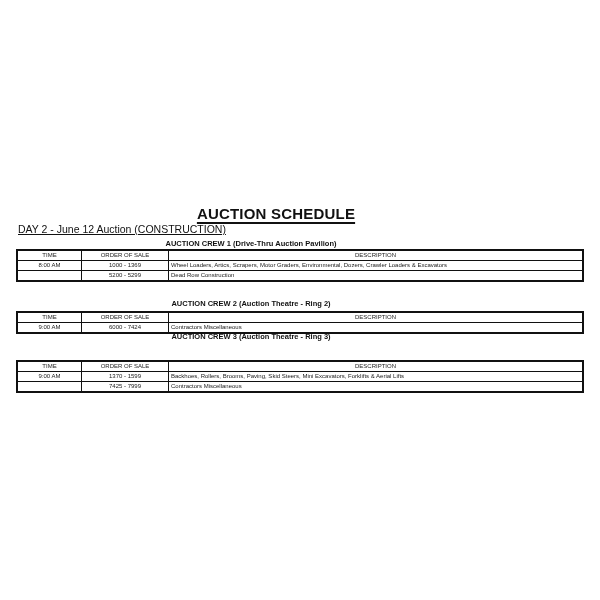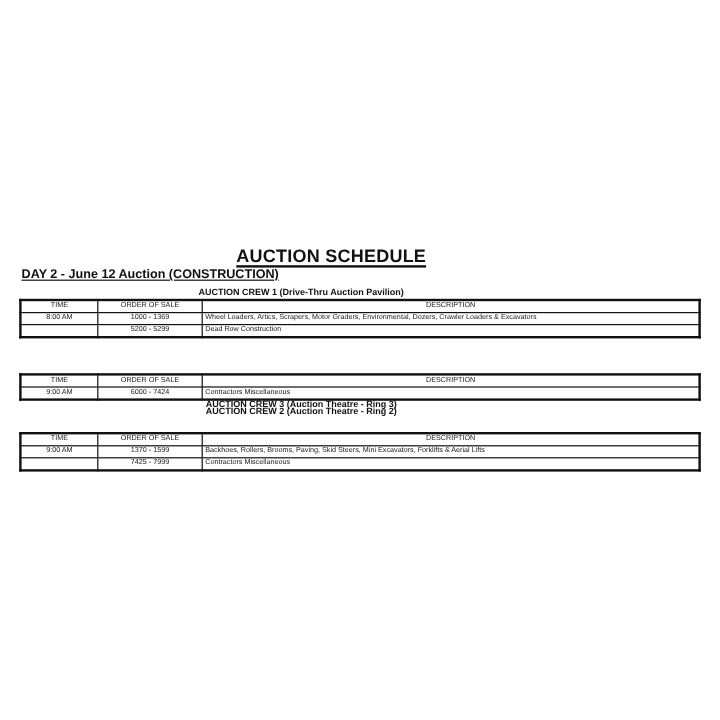--- a/index.html
+++ b/index.html
@@ -29,21 +29,21 @@
     .title span {
       text-decoration: underline;
       text-decoration-thickness: 2px;
       text-underline-offset: 3px;
     }
     .day-heading {
       position: absolute;
       left: 18px;
       top: 223px;
       font-size: 10.5px;
-      font-weight: bold;
+      font-weight: normal;
       text-decoration: underline;
     }
     .crew-heading {
       position: absolute;
       left: 0;
       width: 502px;
       text-align: center;
       font-size: 7.5px;
       font-weight: bold;
     }
@@ -92,21 +92,21 @@
     <td class="c-desc">Wheel Loaders, Artics, Scrapers, Motor Graders, Environmental, Dozers, Crawler Loaders &amp; Excavators</td>
   </tr>
   <tr>
     <td class="c-time"></td>
     <td class="c-order">5200 - 5299</td>
     <td class="c-desc">Dead Row Construction</td>
   </tr>
 </tbody>
   </table>
 
-<div class="crew-heading" style="top:299px;margin-top:39px;">AUCTION CREW 2 (Auction Theatre - Ring 2)</div>
+<div class="crew-heading" style="top:299px;">AUCTION CREW 2 (Auction Theatre - Ring 2)</div>
 <table class="sched" style="top:311px;">
   <tbody>
       <tr>
     <th class="c-time">TIME</th>
     <th class="c-order">ORDER OF SALE</th>
     <th>DESCRIPTION</th>
   </tr>
   <tr>
     <td class="c-time">9:00 AM</td>
     <td class="c-order">6000 - 7424</td>

